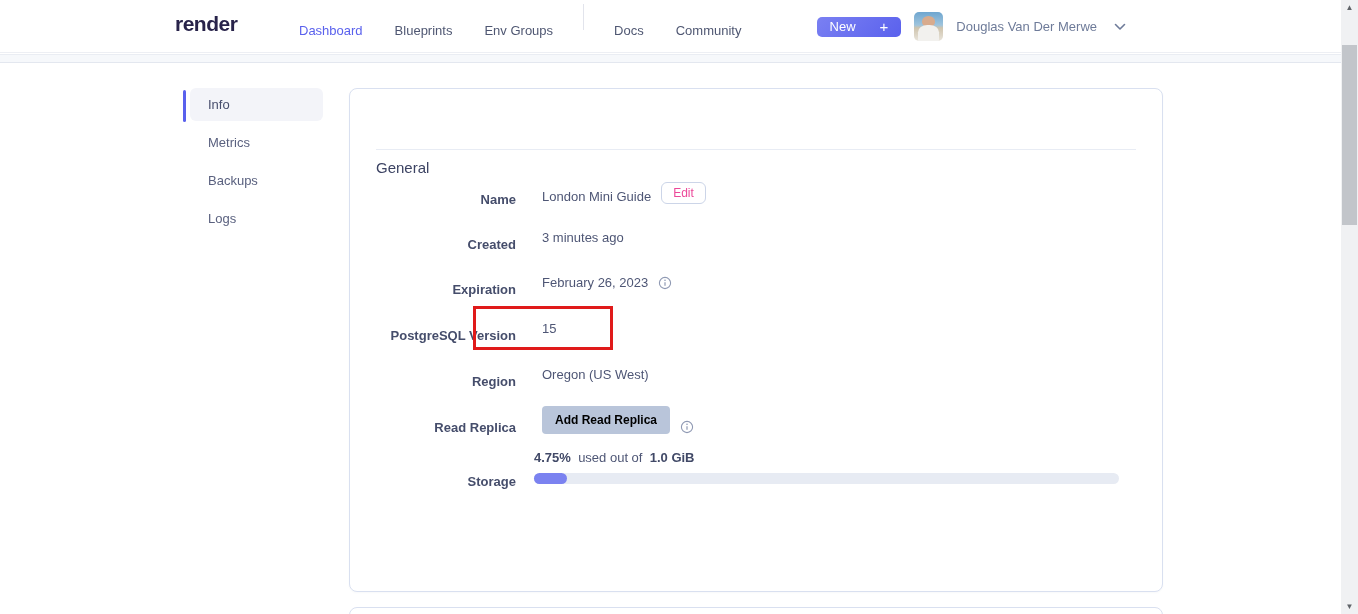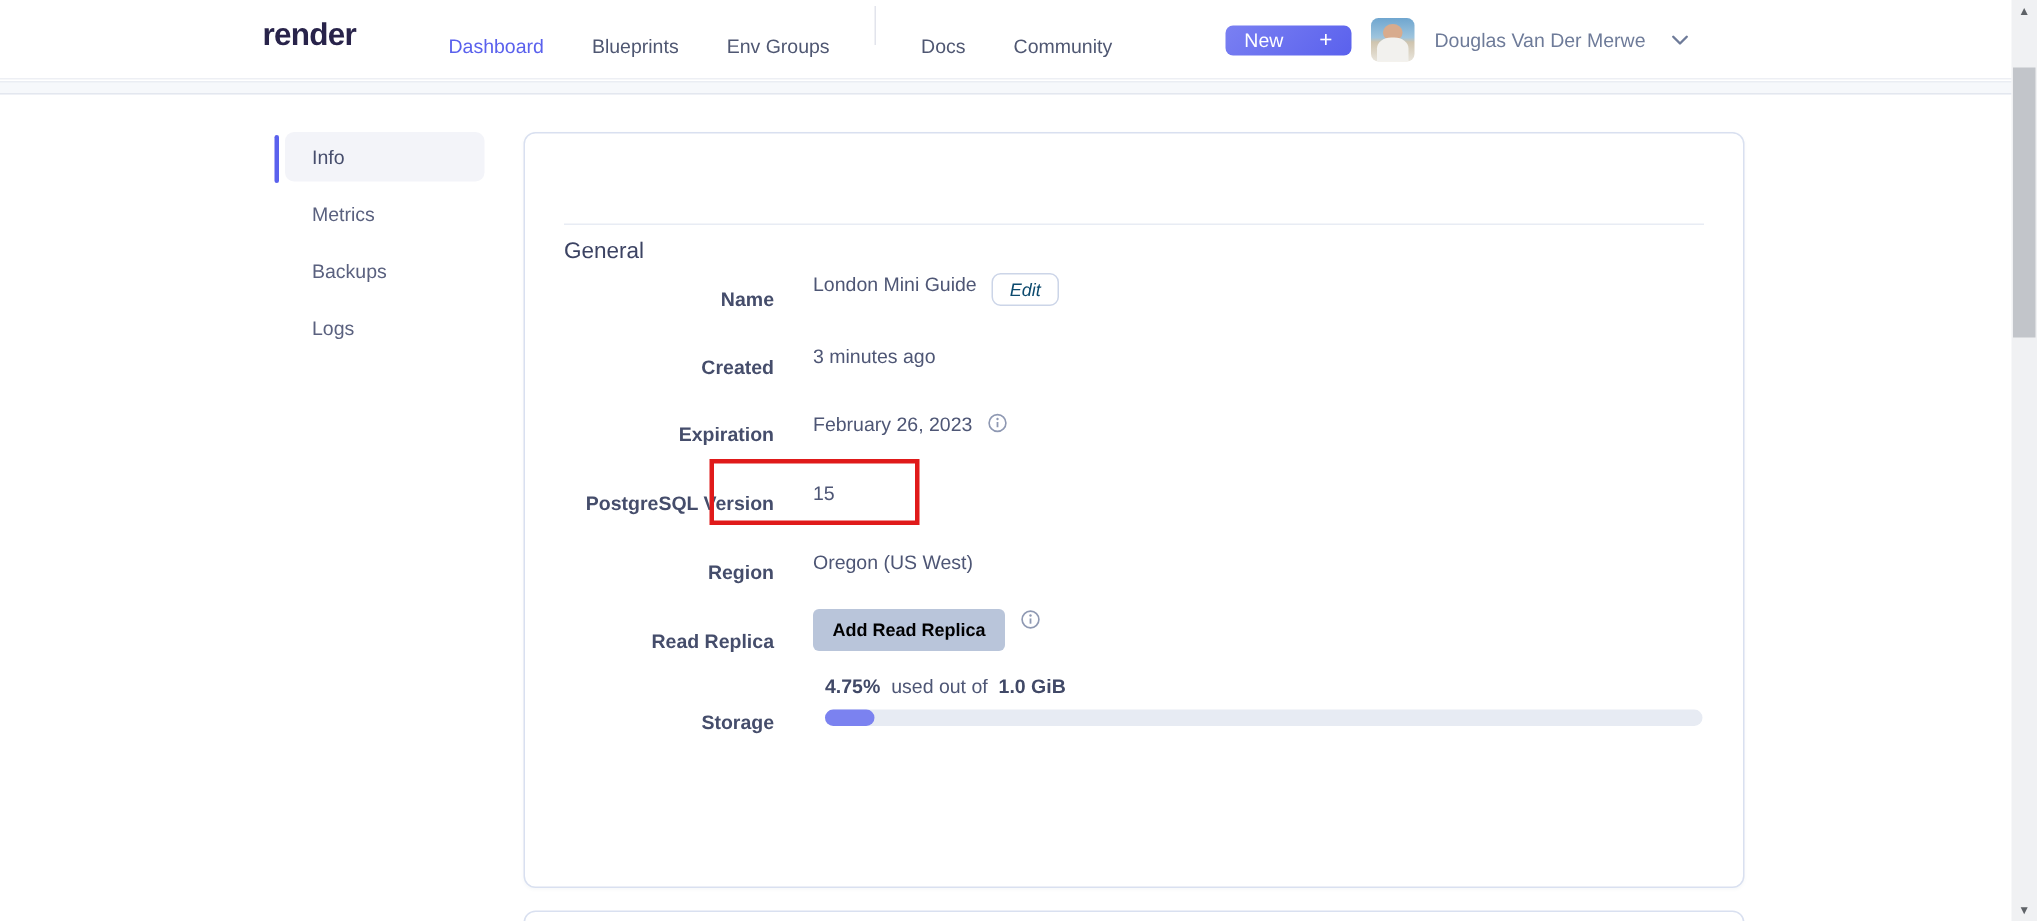--- a/index.html
+++ b/index.html
@@ -51,39 +51,39 @@
   .card { position:absolute; left:349px; top:88px; width:814px; height:504px;
     background:#ffffff; border:1px solid #d9e0f0; border-radius:8px;
     box-shadow:0 1px 2px rgba(80,100,140,0.04); }
   .card-title { position:absolute; left:26px; top:22px; font-size:15px; color:#3c4363;margin-top:48px; }
   .card-divider { position:absolute; left:26px; right:26px; top:60px; height:1px; background:#e8ecf4; }
 
   .rows { position:absolute; left:0; top:81px; right:26px; }
   .row { display:flex; align-items:center; height:45px; }
   .row-label { width:166px; text-align:right; font-size:13px; font-weight:700; color:#454d6b;
     flex:none;margin-top:14px; }
-  .row-value { margin-left:26px; font-size:13px; color:#4e5675; display:flex; align-items:flex-start; gap:10px; }
+  .row-value { margin-left:26px; font-size:13px; color:#4e5675; display:flex; align-items:flex-end; gap:10px; }
 
   .edit-btn { background:#ffffff; border:1px solid #ccd5e8; border-radius:6px;
-    padding:3px 11px; font-size:12px; color:#0c4a6e; cursor:pointer;
-    font-family:"Liberation Sans", sans-serif;font-style:italic; }
+    padding:3px 11px; font-size:12px; color:#ec4899; cursor:pointer;
+    font-family:"Liberation Sans", sans-serif; }
 
   .status-badge { display:inline-flex; align-items:center; gap:7px; background:#eef1f6;
     border:1px solid #e2e6ee; border-radius:4px; padding:4px 11px; font-size:12px; color:#434b66; }
   .status-dot { width:7px; height:7px; border-radius:50%; background:#36c593; }
 
   .disabled-btn { background:#b9c5da; border:none; border-radius:4px; padding:7px 13px;
     font-size:12px; font-weight:700; color:#000000; cursor:not-allowed;
     font-family:"Liberation Sans", sans-serif; }
 
   .info-icon { display:inline-flex; width:14px; height:14px; flex:none; }
 
   .row-storage { display:flex; align-items:flex-start; height:60px; padding-top:6px; }
   .row-storage .row-label { padding-top:10px; }
-  .storage-block { margin-left:34px; }
+  .storage-block { margin-left:18px; }
   .storage-text { font-size:13px; color:#414967; margin-bottom:8px; }
   .storage-text b { font-weight:700; }
   .storage-mid { font-weight:400; color:#4e5675; }
   .progress-track { width:585px; height:11px; background:#e7ebf3; border-radius:6px; position:relative; }
   .progress-fill { position:absolute; left:0; top:0; bottom:0; width:5.6%;
     background:#7b82f0; border-radius:6px; }
 
   
   .annotation-box { position:absolute; left:123px; top:217px; width:140px; height:44px;
     border:3px solid #e01a1a; pointer-events:none; }

